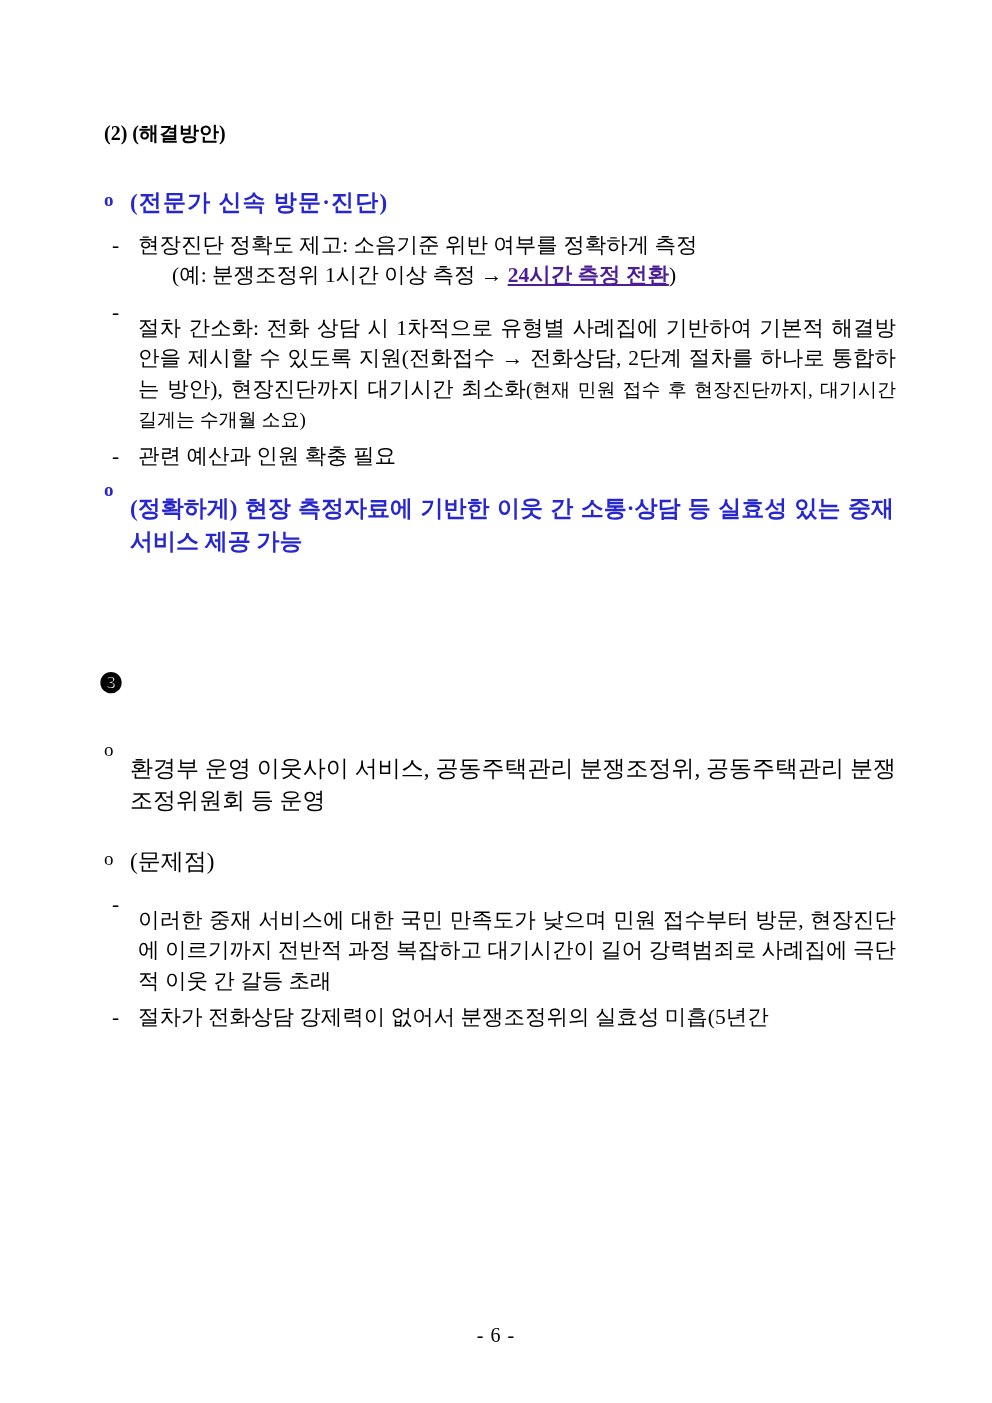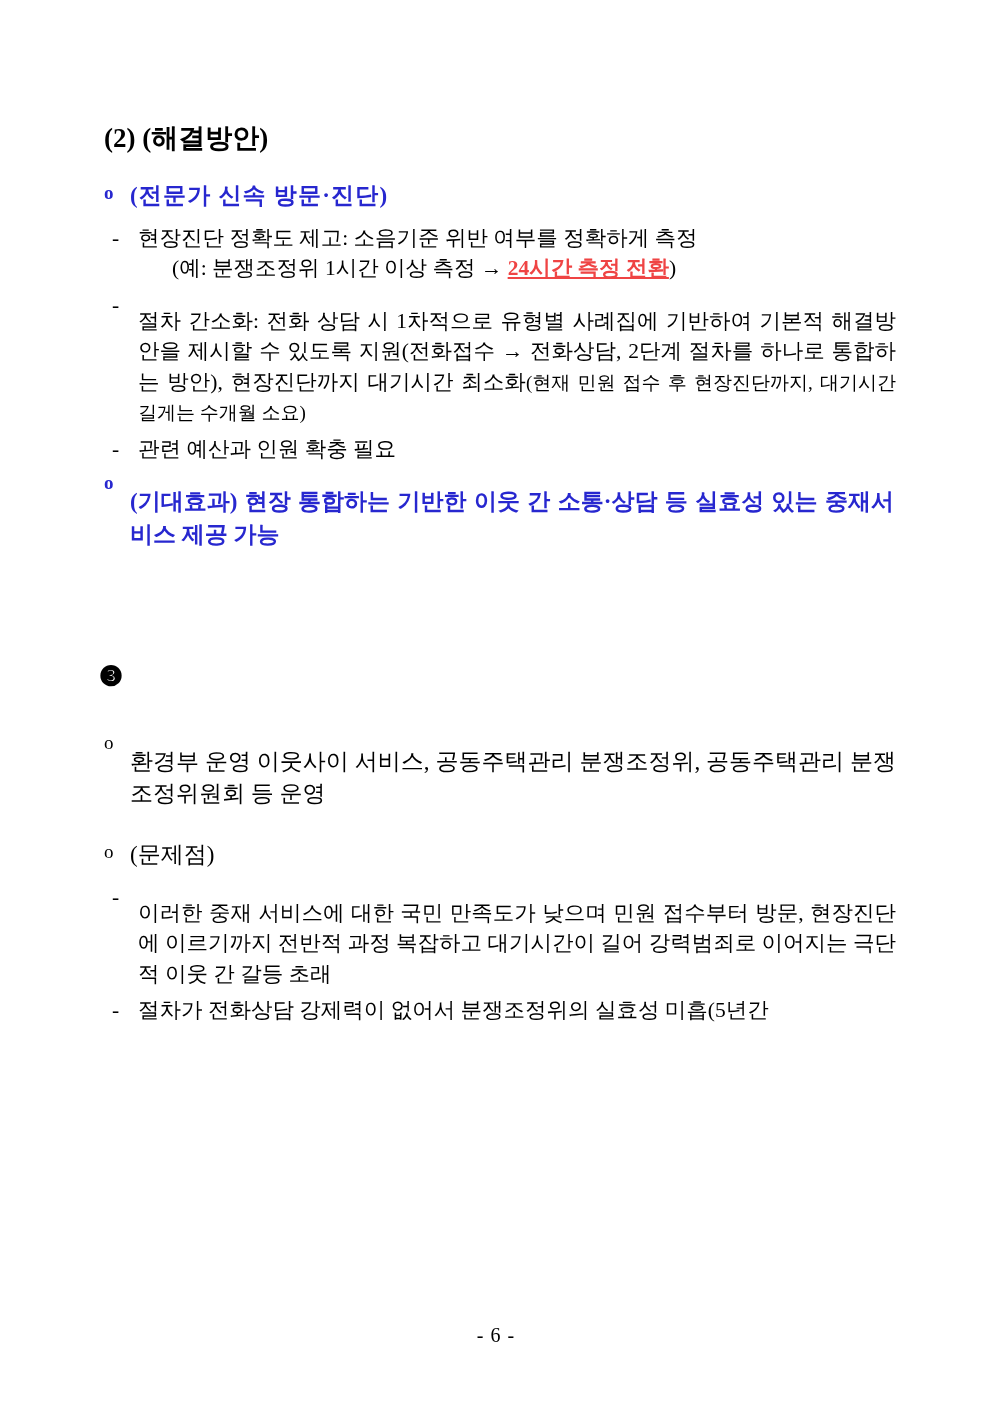--- a/index.html
+++ b/index.html
@@ -18,23 +18,23 @@
   .page {
     position: relative;
     width: 992px;
     height: 1403px;
     box-sizing: border-box;
     padding: 120px 96px 60px 96px;
   }
 
   
   .h-sub {
-    font-size: 27px;
+    font-size: 20px;
     font-weight: bold;
-    margin-bottom: 24px;
+    margin-bottom: 40px;
     margin-left: 8px;
   }
 
   
   .o-item {
     display: flex;
     align-items: flex-start;
     margin-bottom: 10px;
   }
   .o-mark {
@@ -125,40 +125,40 @@
   <div class="o-item">
     <div class="o-mark blue">o</div>
     <div class="o-body blue" style="letter-spacing:1.2px;">(전문가 신속 방문·진단)</div>
   </div>
 
   <div class="d-item">
     <div class="d-mark">-</div>
     <div class="d-body">
       <div>현장진단 정확도 제고: 소음기준 위반 여부를 정확하게 측정</div>
       <div class="indent-1">
-        <span>(예: 분쟁조정위 1시간 이상 측정 → </span><span class="ul-bold blue-plain" style="color:#ef4444;">24시간 측정 전환</span><span>)</span>
+        <span>(예: 분쟁조정위 1시간 이상 측정 → </span><span class="ul-bold blue-plain" style="color:#4c1d95;">24시간 측정 전환</span><span>)</span>
       </div>
     </div>
   </div>
 
   <div class="d-item">
     <div class="d-mark">-</div>
     <div class="d-body justify-ko">
       <span>절차 간소화: 전화 상담 시 1차적으로 유형별 사례집에 기반하여 기본적 해결방안을 제시할 수 있도록 지원(전화접수 → 전화상담, 2단계 절차를 하나로 통합하는 방안), 현장진단까지 대기시간 최소화</span><span class="small">(현재 민원 접수 후 현장진단까지, 대기시간 길게는 수개월 소요)</span>
     </div>
   </div>
 
   <div class="d-item">
     <div class="d-mark">-</div>
     <div class="d-body">관련 예산과 인원 확충 필요</div>
   </div>
 
   <div class="o-item" style="margin-top:4px;">
     <div class="o-mark blue">o</div>
-    <div class="o-body blue justify-ko" style="padding-right:2px;">(기대효과) 현장 통합하는 기반한 이웃 간 소통·상담 등 실효성 있는 중재서비스 제공 가능</div>
+    <div class="o-body blue justify-ko" style="padding-right:2px;">(정확하게) 현장 측정자료에 기반한 이웃 간 소통·상담 등 실효성 있는 중재서비스 제공 가능</div>
   </div>
 
   <div class="gap-lg"></div>
 
   <div class="h-num">
     <span class="num">❸</span>
   </div>
 
   <div class="gap-md"></div>
 
@@ -170,21 +170,21 @@
 
   <div class="gap-sm"></div>
 
   <div class="o-item">
     <div class="o-mark">o</div>
     <div class="o-body">(문제점)</div>
   </div>
 
   <div class="d-item">
     <div class="d-mark">-</div>
-    <div class="d-body justify-ko">이러한 중재 서비스에 대한 국민 만족도가 낮으며 민원 접수부터 방문, 현장진단에 이르기까지 전반적 과정 복잡하고 대기시간이 길어 강력범죄로 이어지는 극단적 이웃 간 갈등 초래</div>
+    <div class="d-body justify-ko">이러한 중재 서비스에 대한 국민 만족도가 낮으며 민원 접수부터 방문, 현장진단에 이르기까지 전반적 과정 복잡하고 대기시간이 길어 강력범죄로 사례집에 극단적 이웃 간 갈등 초래</div>
   </div>
 
   <div class="d-item">
     <div class="d-mark">-</div>
     <div class="d-body">절차가 전화상담 강제력이 없어서 분쟁조정위의 실효성 미흡(5년간</div>
   </div>
 
   <div class="footer">- 6 -</div>
 
 </div>

